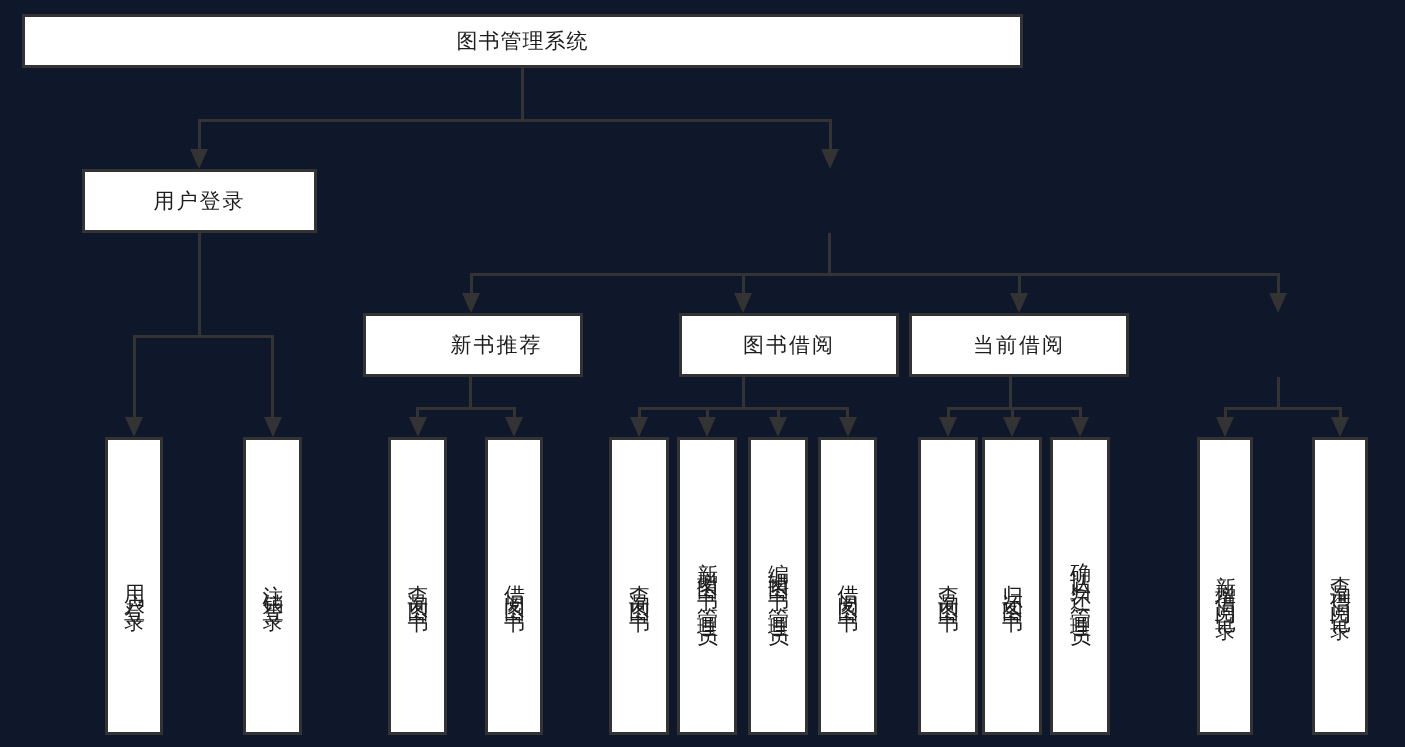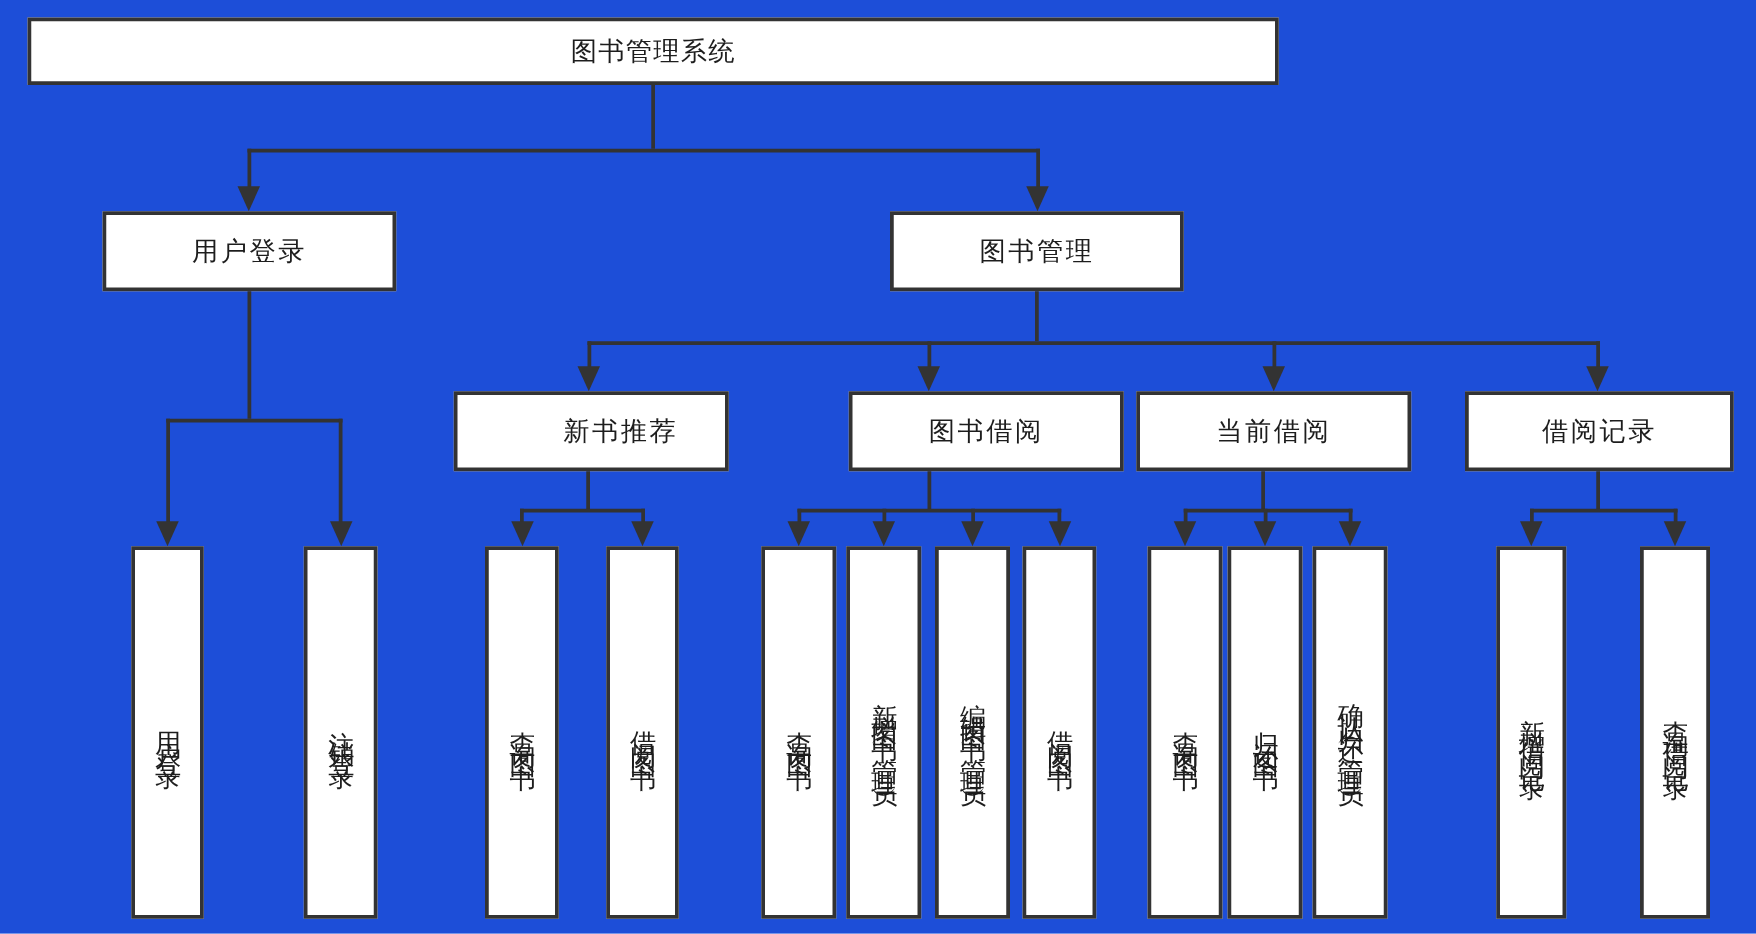--- a/index.html
+++ b/index.html
@@ -1,17 +1,17 @@
 <!DOCTYPE html>
 <html><head>
 <meta charset="utf-8">
 <style>
   html,body{margin:0;padding:0;background:#ffffff;}
   #stage{
-    position:relative;width:1405px;height:747px;background:#1d4ed8;overflow:hidden;
+    position:relative;width:1405px;height:747px;background:#0f172a;overflow:hidden;
     font-family:"DejaVu Sans","Liberation Sans",sans-serif;color:#1d1d1d;
   }
   .box{
     position:absolute;box-sizing:border-box;border:3px solid #333333;background:#ffffff;
     display:flex;align-items:center;justify-content:center;
     font-size:21px;letter-spacing:2px;color:#1d1d1d;
   }
   .box.root{letter-spacing:1px;}
   .vbox{
     position:absolute;box-sizing:border-box;border:3px solid #333333;background:#ffffff;
@@ -48,23 +48,20 @@
     <div class="hline" style="left:197.5px;top:119px;width:634px;"></div>
     <div class="vline" style="left:197.5px;top:119px;height:33px;"></div>
     <div class="arr" style="left:190px;top:149px;"></div>
     <div class="vline" style="left:828.5px;top:119px;height:33px;"></div>
     <div class="arr" style="left:821px;top:149px;"></div>
   </div>
 
   <div class="box" style="left:82px;top:169px;width:235px;height:64px;">
     <span>用户登录</span>
   </div>
-  <div class="box" style="left:712px;top:169px;width:235px;height:64px;">
-    <span>图书管理</span>
-  </div>
 
   <div>
     <div class="vline" style="left:198px;top:233px;height:102px;"></div>
     <div class="hline" style="left:132.5px;top:335px;width:141px;"></div>
     <div class="vline" style="left:132.5px;top:335px;height:84px;"></div>
     <div class="arr" style="left:125px;top:417px;"></div>
     <div class="vline" style="left:271px;top:335px;height:84px;"></div>
     <div class="arr" style="left:263.5px;top:417px;"></div>
   </div>
 
@@ -82,23 +79,20 @@
   </div>
 
   <div class="box" style="left:363px;top:313px;width:220px;height:64px;padding-left:47px;">
     <span>新书推荐</span>
   </div>
   <div class="box" style="left:633px;top:313px;width:220px;height:64px;margin-left:46px;">
     <span>图书借阅</span>
   </div>
   <div class="box" style="left:909px;top:313px;width:220px;height:64px;">
     <span>当前借阅</span>
-  </div>
-  <div class="box" style="left:1172px;top:313px;width:215px;height:64px;">
-    <span>借阅记录</span>
   </div>
 
   <div>
     <div class="vline" style="left:468.5px;top:377px;height:32px;"></div>
     <div class="hline" style="left:416px;top:407px;width:100px;"></div>
     <div class="vline" style="left:416px;top:407px;height:14px;"></div>
     <div class="arr" style="left:408.5px;top:417px;"></div>
     <div class="vline" style="left:512.5px;top:407px;height:14px;"></div>
     <div class="arr" style="left:505px;top:417px;"></div>
   </div>

